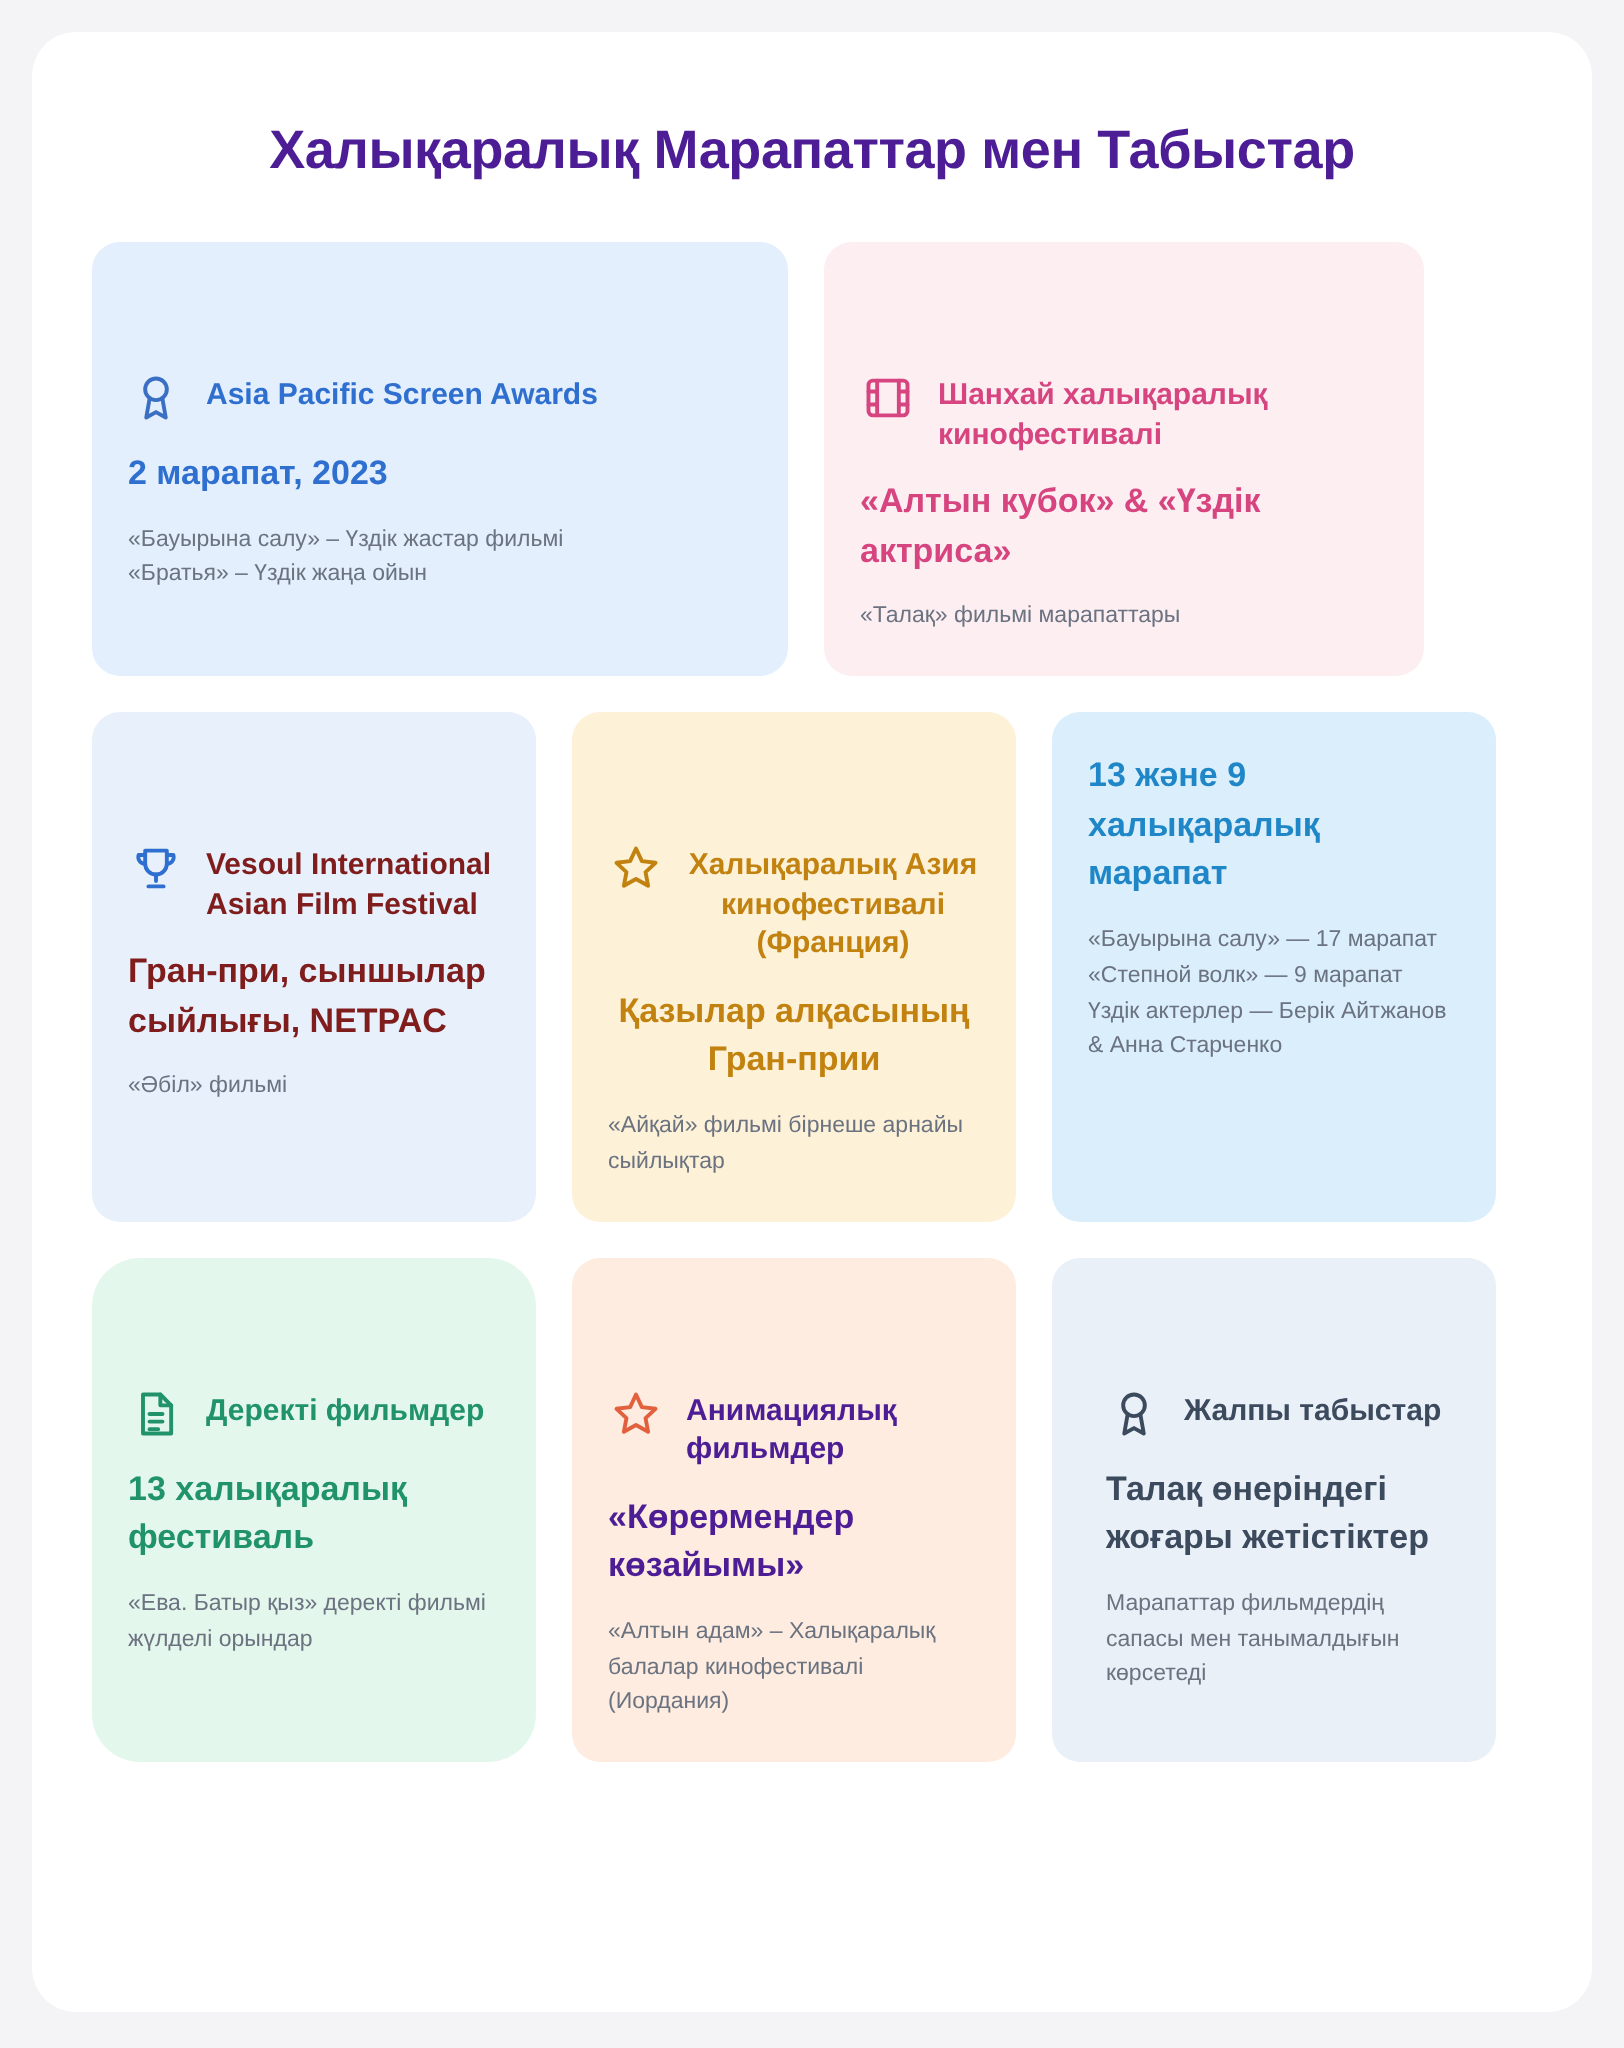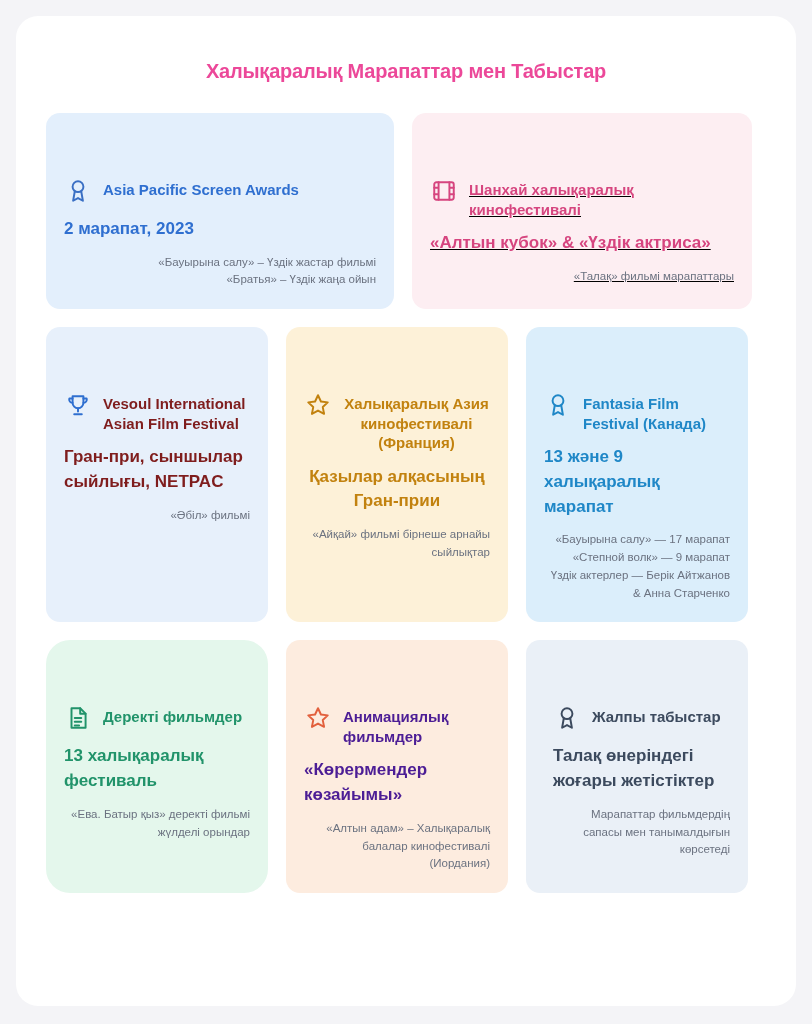--- a/index.html
+++ b/index.html
@@ -17,40 +17,40 @@
   }
   .sheet {
     background: #ffffff;
     border-radius: 22px;
     padding: 34px 30px 40px 30px;
     box-sizing: border-box;
     min-height: 990px;
   }
   .page-title {
     text-align: center;
-    font-size: 20px;
+    font-size: 27px;
     font-weight: bold;
-    color: #ec4899;
+    color: #4c1d95;
     margin: 10px 0 30px 0;
     letter-spacing: -0.2px;
   }
   .grid {
     display: flex;
     flex-wrap: wrap;
     gap: 18px;
   }
   .card {
     border-radius: 14px;
     padding: 20px 18px 20px 18px;
     box-sizing: border-box;
     display: flex;
     flex-direction: column;
   }
   .row1 .card:nth-child(1) { width: 348px; }
-  .row1 .card:nth-child(2) { width: 340px; text-decoration: underline; }
+  .row1 .card:nth-child(2) { width: 300px; }
   .row2 .card, .row3 .card { width: 222px; }
   .card-head {
     display: flex;
     align-items: flex-start;
     gap: 11px;
     margin-bottom: 12px;
     margin-top: 44px;
   }
   .card-icon {
     flex: 0 0 auto;
@@ -104,21 +104,21 @@
   .t-green .card-icon svg { stroke: #21936a; fill: none; }
 
   .t-peach { background: #fdecdf; }
   .t-peach .card-title, .t-peach .card-highlight { color: #4c1d95; }
   .t-peach .card-icon svg { stroke: #e2603d; fill: none; }
 
   .t-slate { background: #eaf0f7; padding-left: 27px; }
   .t-slate .card-title, .t-slate .card-highlight { color: #3c4a5e; }
   .t-slate .card-icon svg { stroke: #3c4a5e; fill: none; }
 
-  .card-note-lines span { display: block; text-align: right; }
+  .card-note-lines span { display: block; }
 </style>
 </head>
 <body>
 
 <div class="page">
   <div class="sheet">
 
     <h1 class="page-title">Халықаралық Марапаттар мен Табыстар</h1>
 
     <div class="grid row1">
@@ -187,29 +187,20 @@
           </span>
           <div class="card-title">Халықаралық Азия кинофестивалі (Франция)</div>
         </div>
         <div class="card-highlight">Қазылар алқасының Гран-прии</div>
         <div class="card-note card-note-lines">
           <span>«Айқай» фильмі бірнеше арнайы сыйлықтар</span>
         </div>
       </div>
 
       <div class="card t-cyan">
-        <div class="card-head">
-          <span class="card-icon">
-            <svg width="26" height="26" viewBox="0 0 24 24" stroke-width="1.8" stroke-linecap="round" stroke-linejoin="round">
-              <circle cx="12" cy="8" r="5"></circle>
-              <path d="M9 12.5 L7.5 21 L12 18.5 L16.5 21 L15 12.5"></path>
-            </svg>
-          </span>
-          <div class="card-title">Fantasia Film Festival (Канада)</div>
-        </div>
         <div class="card-highlight">13 және 9 халықаралық марапат</div>
         <div class="card-note card-note-lines">
           <span>«Бауырына салу» — 17 марапат</span>
           <span>«Степной волк» — 9 марапат</span>
           <span>Үздік актерлер — Берік Айтжанов &amp; Анна Старченко</span>
         </div>
       </div>
 
     </div>
 

